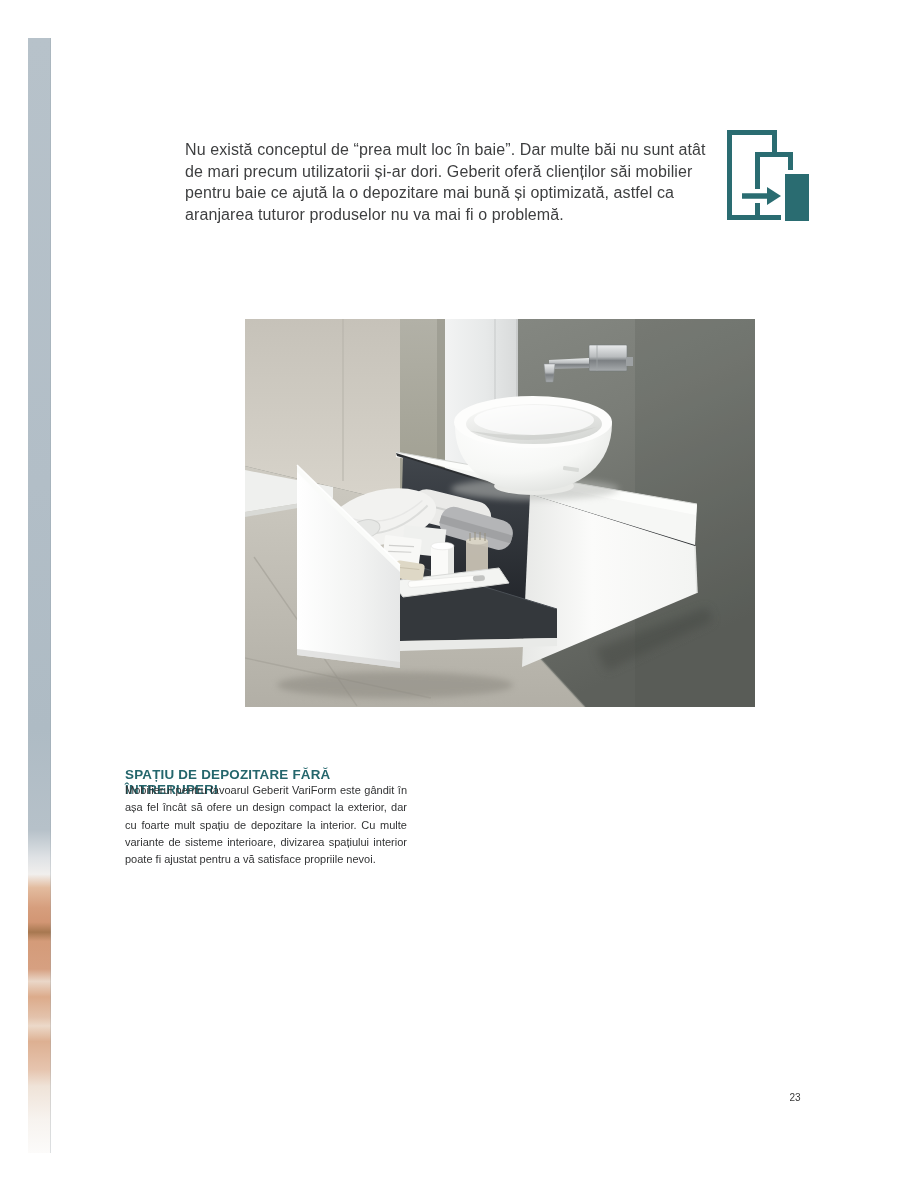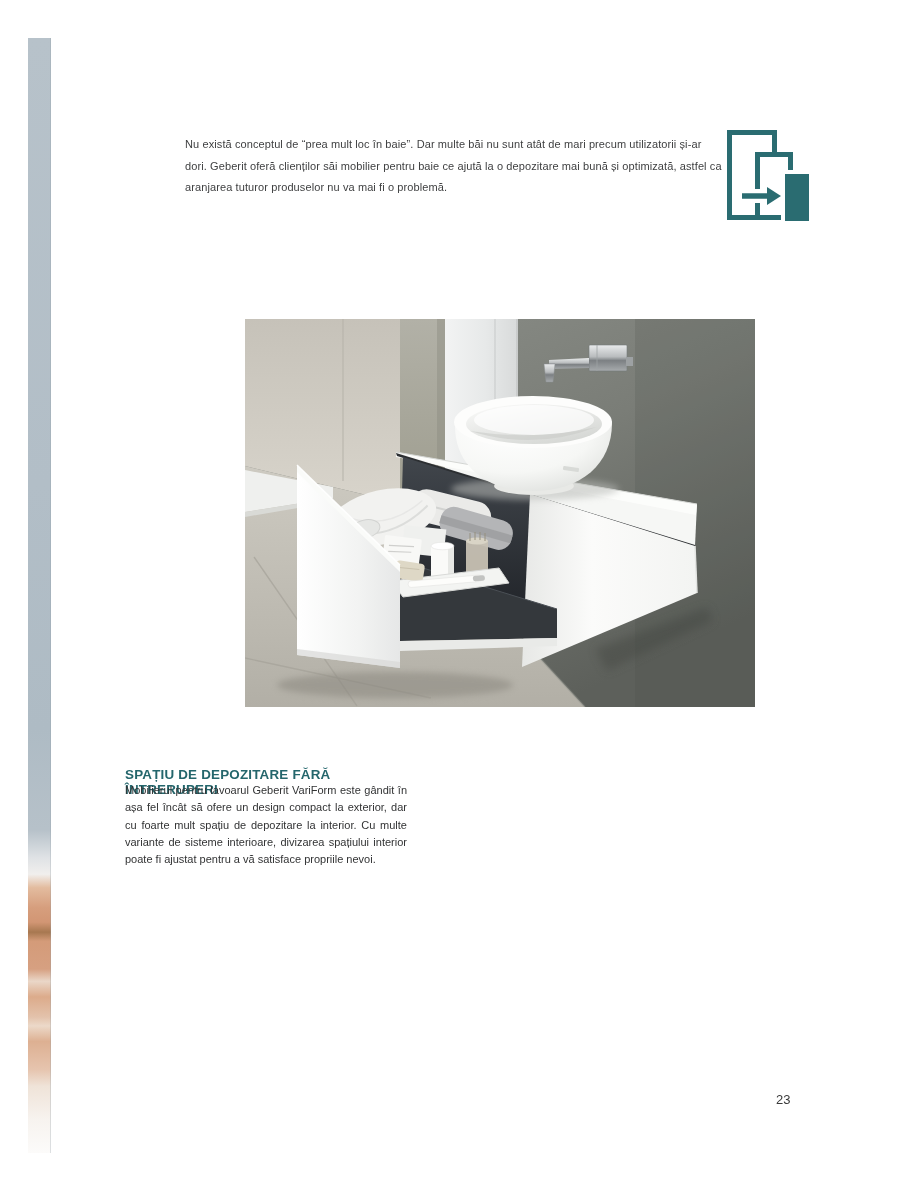--- a/index.html
+++ b/index.html
@@ -10,34 +10,34 @@
   .edge-strip{position:absolute;left:28px;top:38px;width:22px;height:1115px;
     border-right:1px solid rgba(140,155,165,.28);
     background:linear-gradient(180deg,
       #b7c2ca 0%,#b2bec7 40%,#aebbc4 62%,#b6c1c9 71%,
       #dfe2e5 73.5%,#f1efed 75%,#e3bc9f 76.2%,#d69e7d 78%,
       #d29674 79.3%,#a77850 80.2%,#d49b79 81%,#d6a081 83.5%,
       #ead7c8 84.6%,#dcab8b 86%,#e3c2ab 87.8%,#ecd9c9 88.6%,
       #ddb092 90%,#e6c4ae 92.5%,#efe3d8 94%,#f7f3ef 97%,#fcfbfa 100%);}
 
   .intro{position:absolute;left:185px;top:123px;width:537px;
-    font-size:11px;line-height:21.6px;color:var(--intro_text,#3e3f40);letter-spacing:.1px;}
+    font-size:16px;line-height:21.6px;color:var(--intro_text,#3e3f40);letter-spacing:.1px;}
 
   .corner-icon{position:absolute;left:727px;top:130px;width:84px;height:93px;
     color:var(--accent,#2a6c71);}
 
   .photo{position:absolute;left:245px;top:319px;width:510px;height:388px;}
 
   .feature-heading{position:absolute;left:125px;top:754px;width:300px;
     font-size:13.4px;font-weight:bold;letter-spacing:.2px;color:var(--heading,#24666c);}
   .feature-body{position:absolute;left:125px;top:771px;width:282px;
     font-size:11px;line-height:17.3px;color:var(--body_text,#323334);text-align:justify;}
 
-  .page-number{position:absolute;left:776px;top:1092px;width:38px;text-align:left;
-    font-size:13px;color:#3a3a3a;}
+  .page-number{position:absolute;left:776px;top:1092px;width:38px;text-align:center;
+    font-size:10px;color:#3a3a3a;}
 </style>
 </head>
 <body>
 
 <div class="page">
 
   <div class="edge-strip"></div>
 
   <p class="intro">Nu există conceptul de “prea mult loc în baie”. Dar multe băi nu sunt atât de mari precum utilizatorii și-ar dori. Geberit oferă clienților săi mobilier pentru baie ce ajută la o depozitare mai bună și optimizată, astfel ca aranjarea tuturor produselor nu va mai fi o problemă.</p>
 

